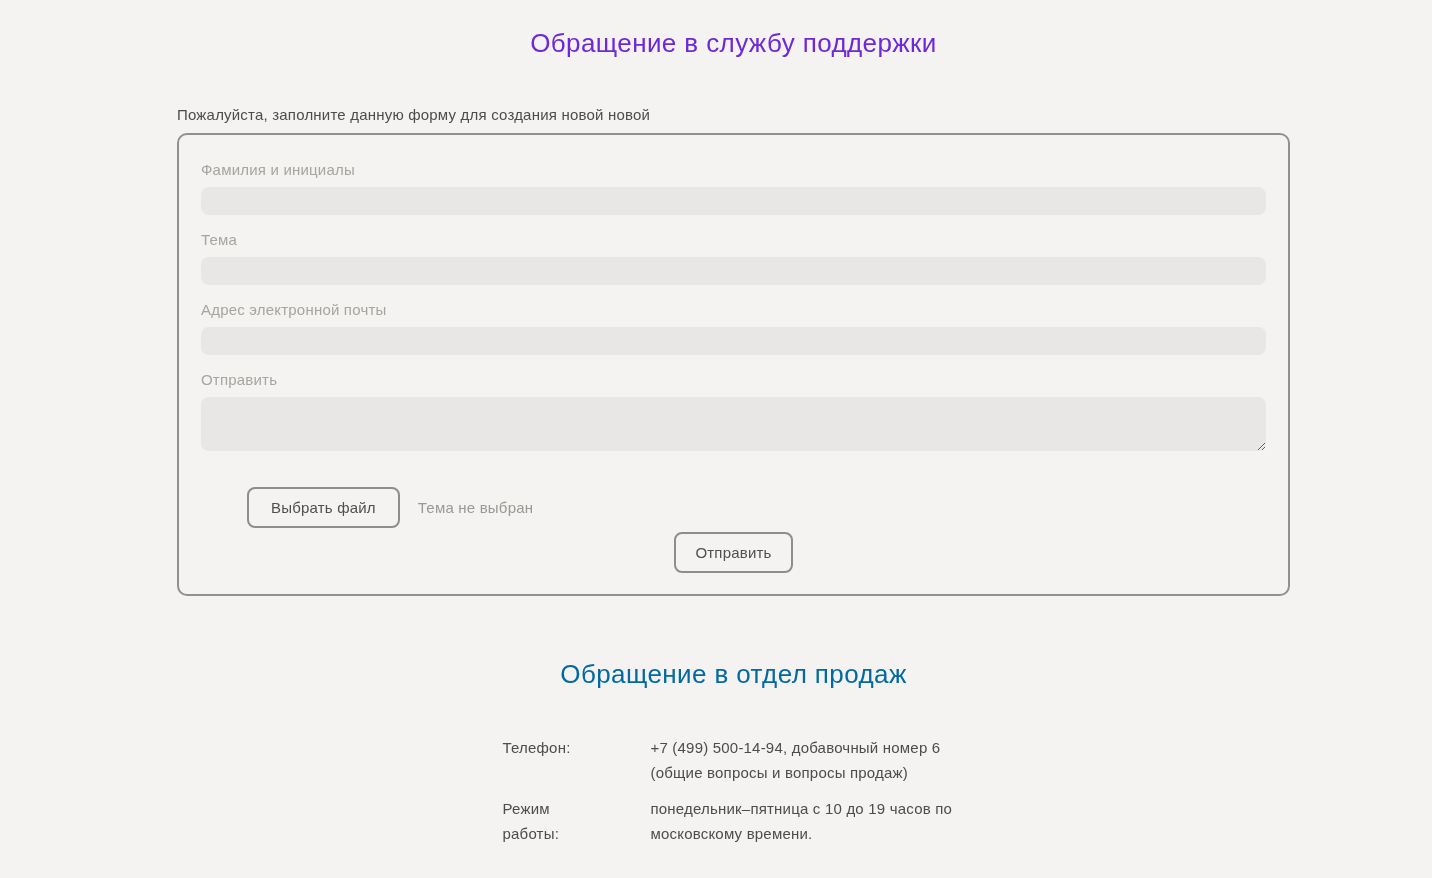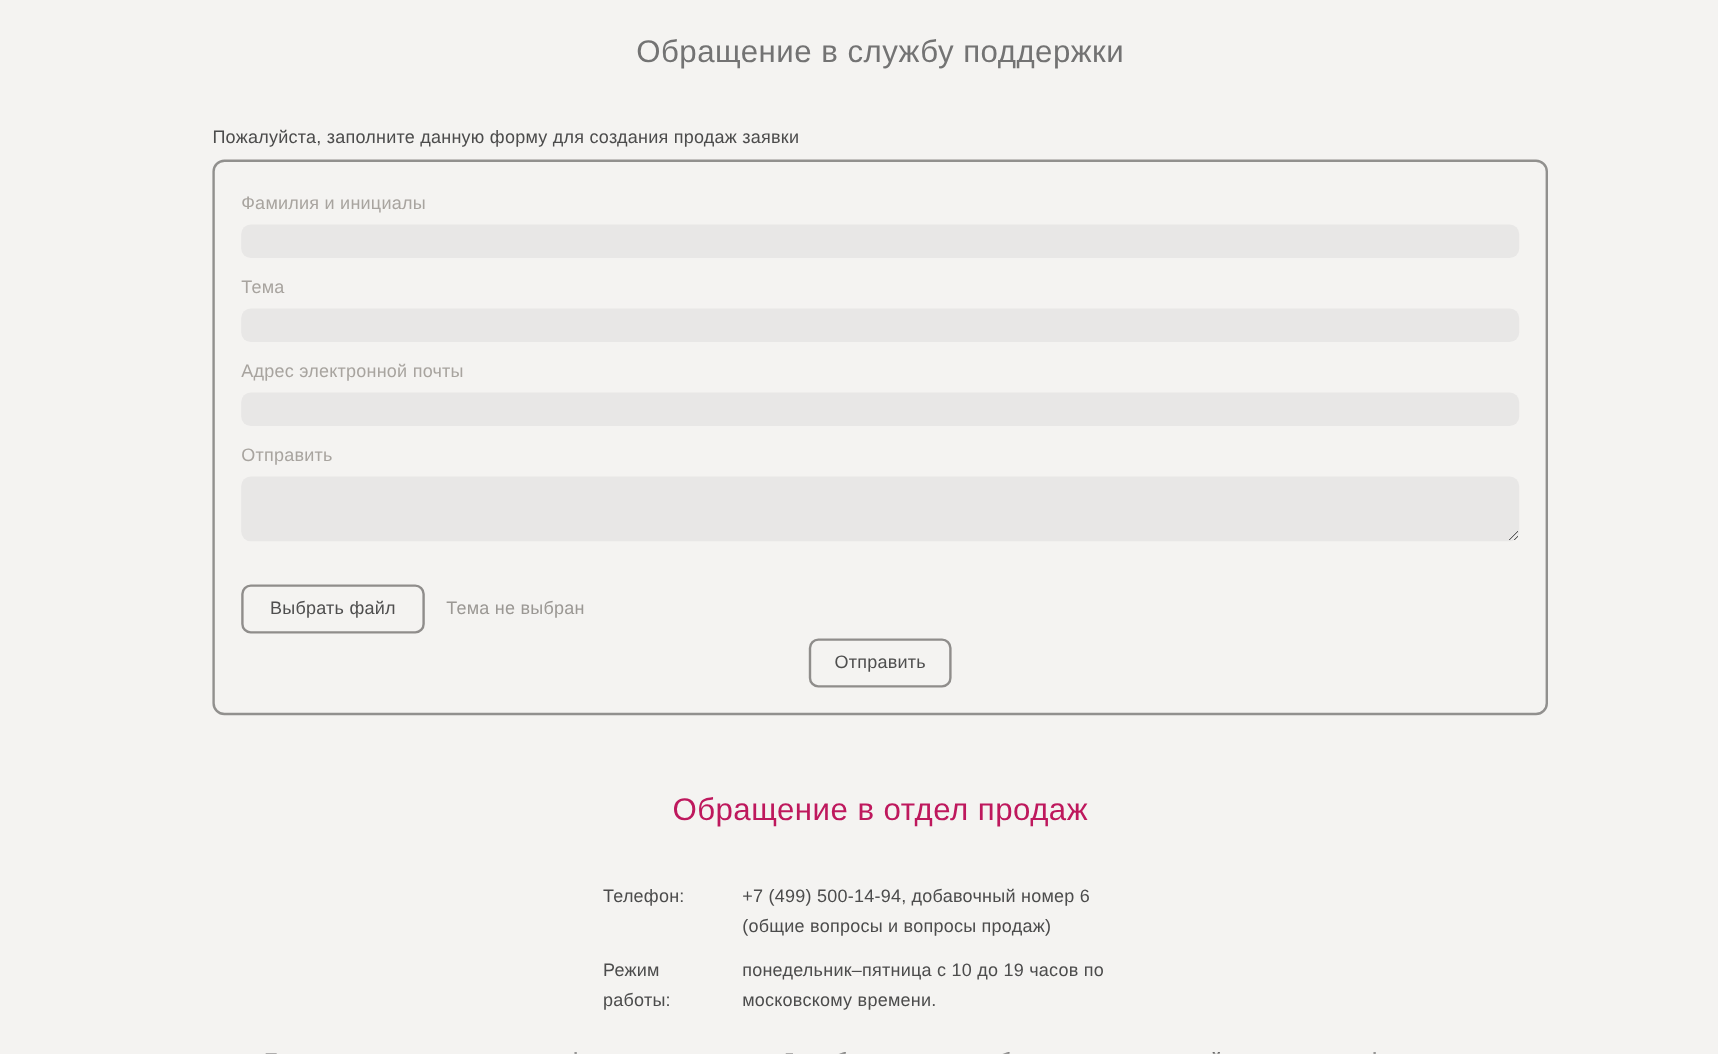--- a/index.html
+++ b/index.html
@@ -14,21 +14,21 @@
   .container {
     margin-left: 177px;
     width: 1113px;
   }
   .page-title {
     margin-top: 28px;
     text-align: center;
     font-size: 26px;
     font-weight: 500;
     letter-spacing: 0.4px;
-    color: #737373;
+    color: #6d28d9;
   }
   .intro-text {
     margin-top: 47px;
     font-size: 15px;
     color: #4c4c4c;
     letter-spacing: 0.2px;
   }
   .form-card {
     margin-top: 10px;
     border: 2px solid #91908e;
@@ -70,20 +70,21 @@
     color: #4c4c4c;
     padding: 8px 12px;
     resize: vertical;
     outline: none;
   }
   .file-row {
     margin-top: 36px;
     display: flex;
     align-items: center;
     gap: 18px;
+    margin-left: 46px;
   }
   .btn {
     background: transparent;
     border: 2px solid #8f8d8b;
     border-radius: 8px;
     font-family: "Liberation Sans", sans-serif;
     font-size: 15px;
     color: #4f4f4f;
     letter-spacing: 0.2px;
     padding: 10px 22px;
@@ -99,29 +100,29 @@
     display: flex;
     justify-content: center;
   }
   .submit-btn { padding: 10px 19px; }
   .sales-title {
     margin-top: 63px;
     text-align: center;
     font-size: 26px;
     font-weight: 500;
     letter-spacing: 0.4px;
-    color: #be185d;
+    color: #0369a1;
   }
   .contact-block {
     width: 462px;
     margin: 45px auto 0 auto;
   }
   .contact-row {
     display: flex;
-    gap: 4px;
+    gap: 36px;
     margin-bottom: 11px;
   }
   .contact-label {
     width: 90px;
     flex-shrink: 0;
     font-size: 15px;
     line-height: 25px;
     color: #4c4c4c;
     letter-spacing: 0.2px;
   }
@@ -142,21 +143,21 @@
     letter-spacing: 0.2px;
   }
 </style>
 </head>
 <body>
 
 <div class="container">
 
   <h1 class="page-title">Обращение в службу поддержки</h1>
 
-  <p class="intro-text">Пожалуйста, заполните данную форму для создания продаж заявки</p>
+  <p class="intro-text">Пожалуйста, заполните данную форму для создания новой новой</p>
 
   <form class="form-card">
 
     <div class="field">
       <label class="field-label">Фамилия и инициалы</label>
       <input type="text" class="text-input" value="" style="">
     </div>
 
     <div class="field">
       <label class="field-label">Тема</label>

